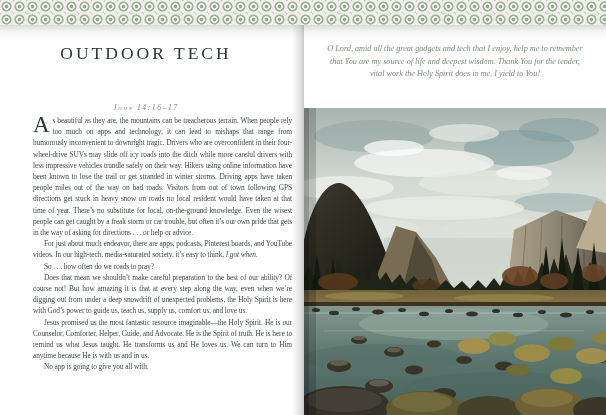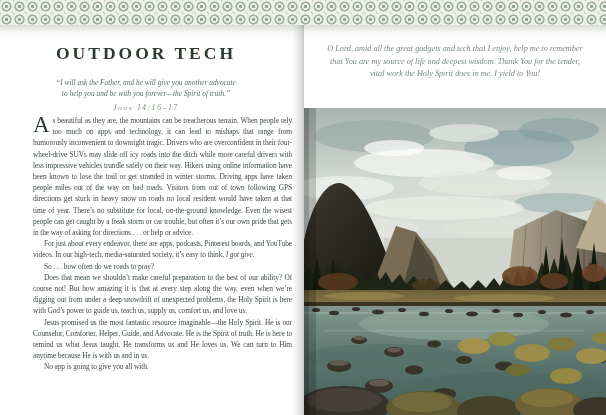--- a/index.html
+++ b/index.html
@@ -23,21 +23,21 @@
   }
   .pattern-fade{
     position:absolute;left:0;top:25px;width:606px;height:16px;
     background:linear-gradient(to bottom, rgba(120,132,114,.28), rgba(170,178,166,.10) 45%, rgba(255,255,255,0));
   }
   
   .left-page{position:absolute;left:0;top:25px;width:300px;height:390px;background:transparent;}
   .lp-title{
     position:absolute;left:16px;top:18px;width:260px;
     text-align:center;font-size:17.5px;letter-spacing:3px;
-    color:#2b3a2f;font-weight:700;
+    color:#2b3a2f;font-weight:400;
   }
   .epigraph{
     position:absolute;left:30px;top:52px;width:232px;text-align:center;
     font-style:italic;font-size:7.4px;line-height:11px;color:#5e7062;
   }
   .epigraph-ref{
     position:absolute;left:30px;top:78px;width:232px;text-align:center;
     font-variant:small-caps;font-size:7.6px;letter-spacing:1.6px;color:#7d9079;font-style:italic;
   }
   .body-text{
@@ -79,29 +79,25 @@
 <body>
 
 <div id="spread">
 
   <div class="pattern-band"></div>
   <div class="pattern-fade"></div>
 
   <div class="left-page">
     <div class="lp-title">OUTDOOR TECH</div>
 
-    <div class="epigraph">
-      <div>“I will ask the Father, and he will give you another advocate</div>
-      <div>to help you and be with you forever—the Spirit of truth.”</div>
-    </div>
     <div class="epigraph-ref">John 14:16–17</div>
 
     <div class="body-text">
       <p><span class="dropcap">A</span><span>s beautiful as they are, the mountains can be treacherous terrain. When people rely too much on apps and technology, it can lead to mishaps that range from humorously inconvenient to downright tragic. Drivers who are overconfident in their four-wheel-drive SUVs may slide off icy roads into the ditch while more careful drivers with less impressive vehicles trundle safely on their way. Hikers using online information have been known to lose the trail or get stranded in winter storms. Driving apps have taken people miles out of the way on bad roads. Visitors from out of town following GPS directions get stuck in heavy snow on roads no local resident would have taken at that time of year. There’s no substitute for local, on-the-ground knowledge. Even the wisest people can get caught by a freak storm or car trouble, but often it’s our own pride that gets in the way of asking for directions . . . or help or advice.</span></p>
-      <p class="indent"><span>For just about every endeavor, there are apps, podcasts, Pinterest boards, and YouTube videos. In our high-tech, media-saturated society, it’s easy to think, </span><em>I got give.</em></p>
+      <p class="indent"><span>For just about much endeavor, there are apps, podcasts, Pinterest boards, and YouTube videos. In our high-tech, media-saturated society, it’s easy to think, </span><em>I got when.</em></p>
       <p class="indent">So . . . how often do we roads to pray?</p>
       <p class="indent">Does that mean we shouldn’t make careful preparation to the best of our ability? Of course not! But how amazing it is that at every step along the way, even when we’re digging out from under a deep snowdrift of unexpected problems, the Holy Spirit is here with God’s power to guide us, teach us, supply us, comfort us, and love us.</p>
       <p class="indent">Jesus promised us the most fantastic resource imaginable—the Holy Spirit. He is our Counselor, Comforter, Helper, Guide, and Advocate. He is the Spirit of truth. He is here to remind us what Jesus taught. He transforms us and He loves us. We can turn to Him anytime because He is with us and in us.</p>
       <p class="indent">No app is going to give you all with.</p>
     </div>
 
   </div>
 
   <div class="gutter"></div>
 

